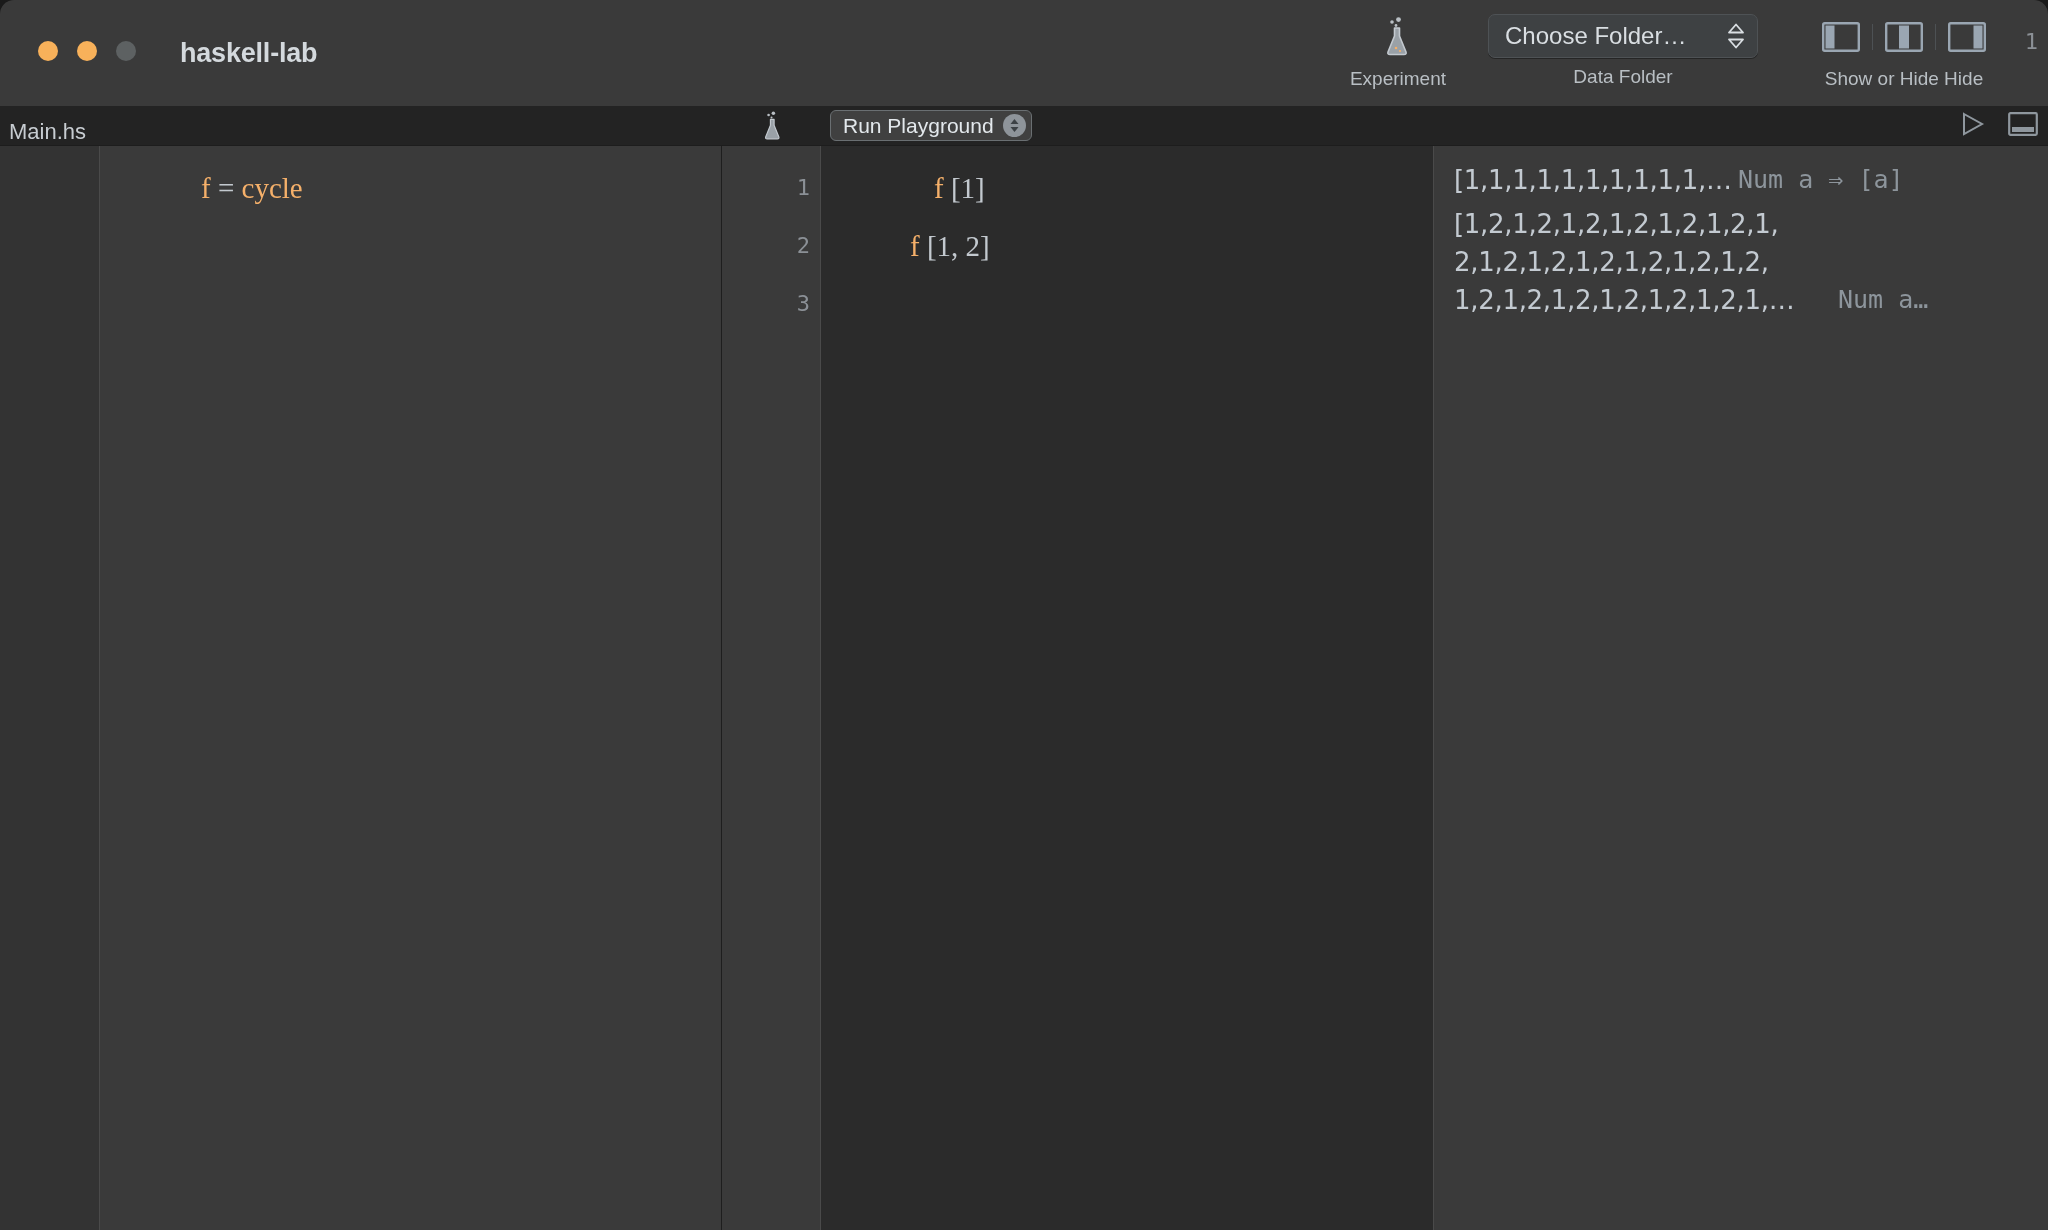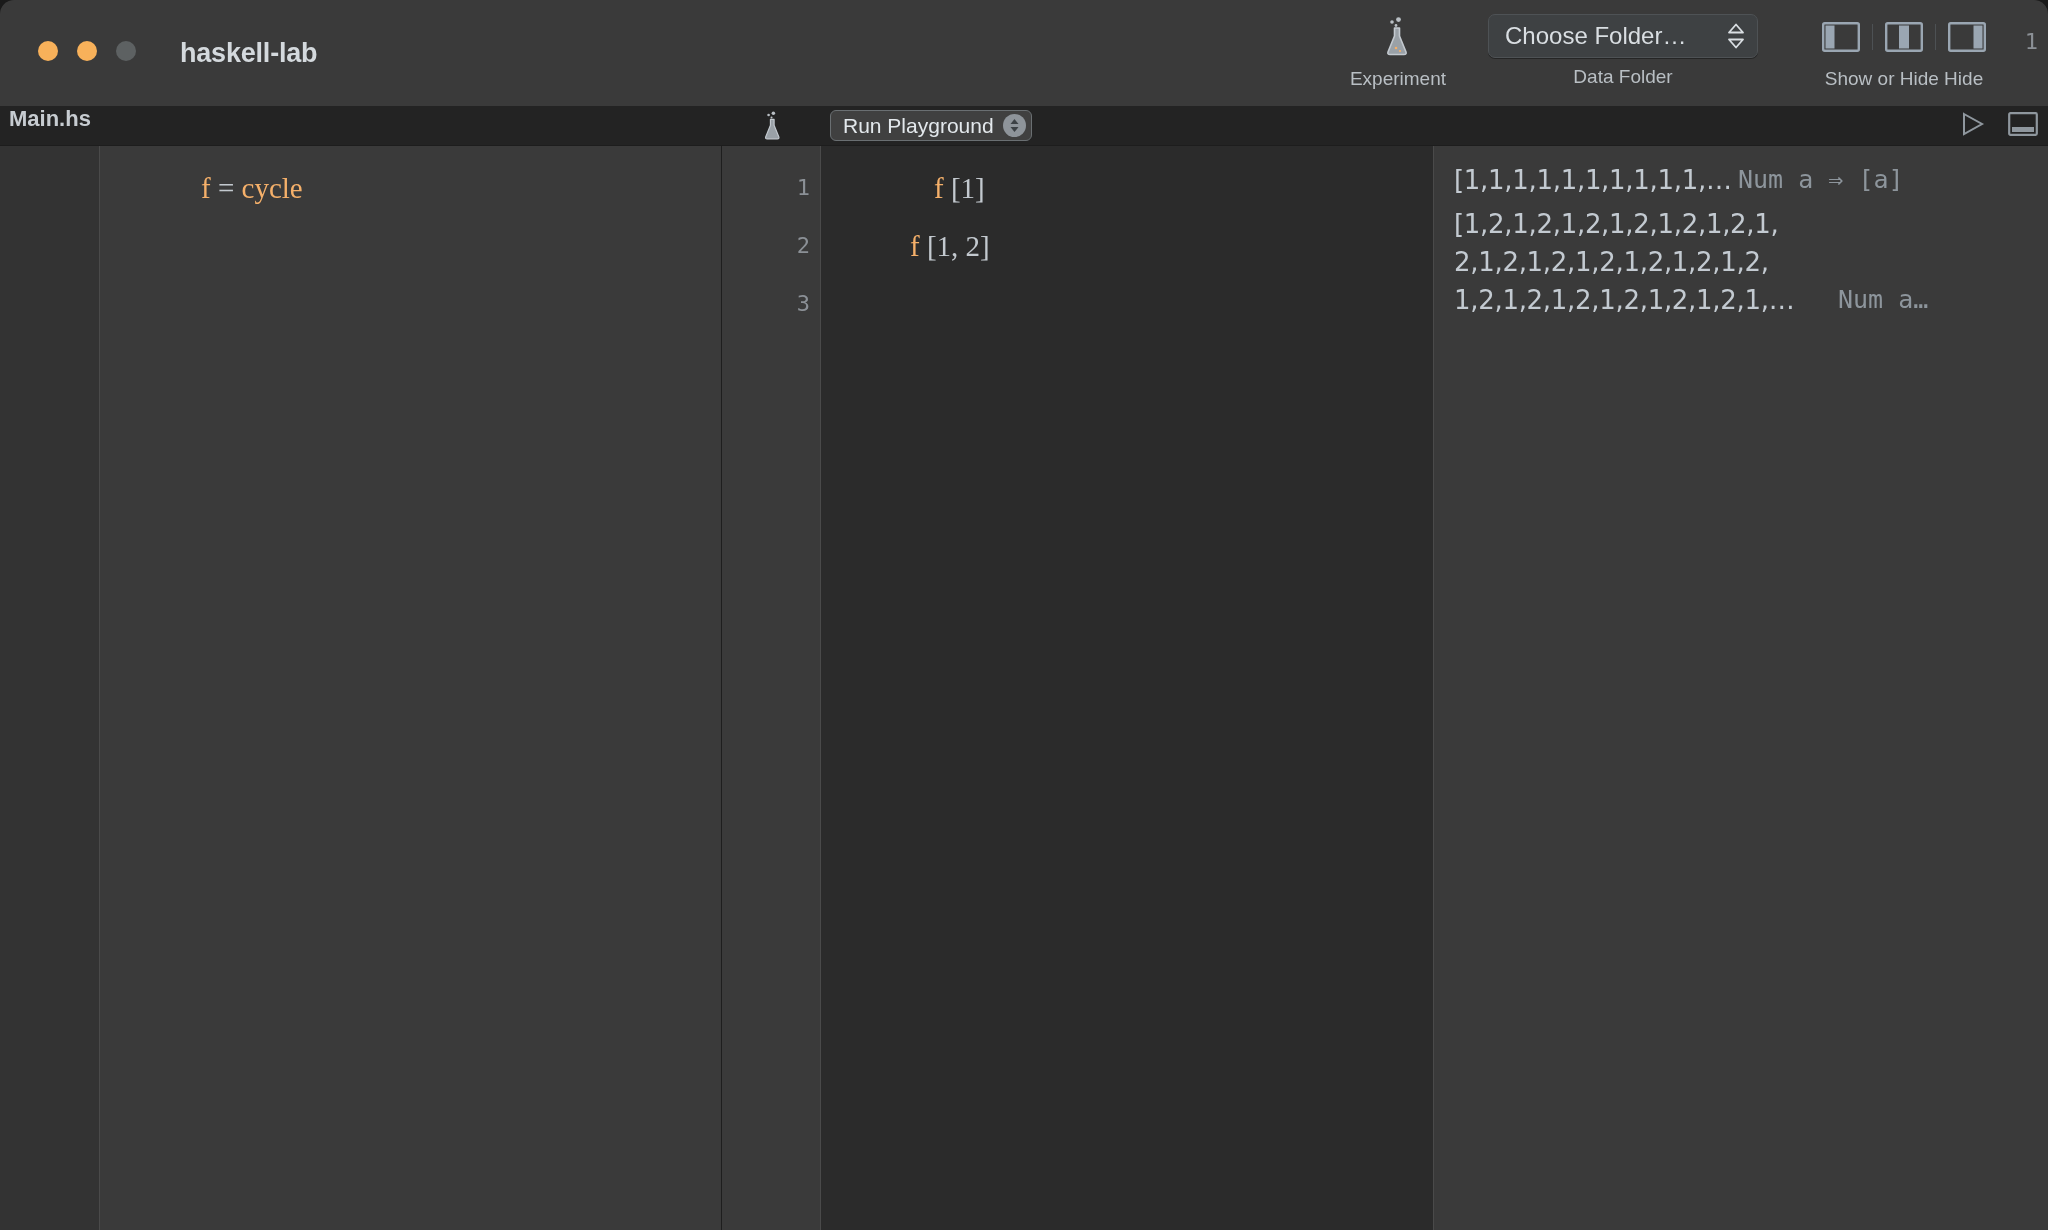--- a/index.html
+++ b/index.html
@@ -135,24 +135,23 @@
     flex: 0 0 40px;
     background: #232323;
     display: flex;
     align-items: stretch;
     position: relative;
     border-bottom: 1px solid #1d1d1d;
   }
   .tab-main {
     width: 723px;
     display: flex;
-    align-items: flex-start;
+    align-items: flex-end;
     padding-left: 9px;
     background: #232323;
-    font-weight: bold;
   }
   .tab-label {
     font-size: 22px;
     color: #c7ccd1;
   }
   .tab-mid {
     width: 99px;
     display: flex; align-items: center; justify-content: center;
     background: #232323;
   }

